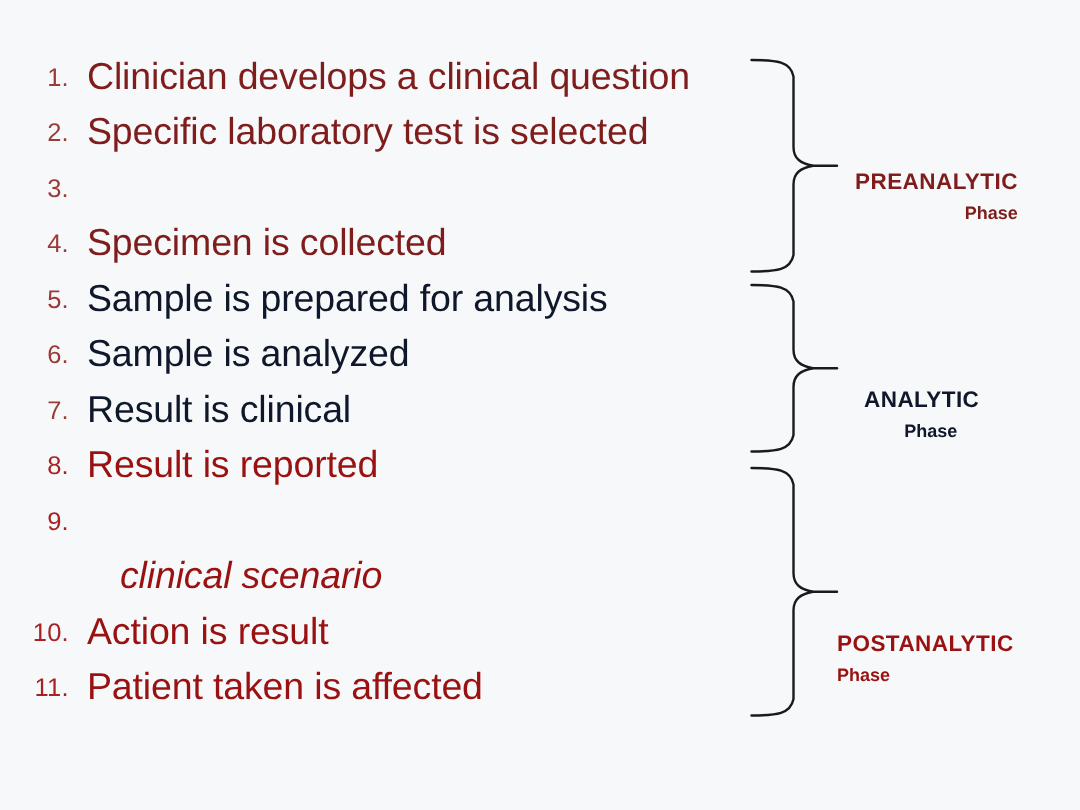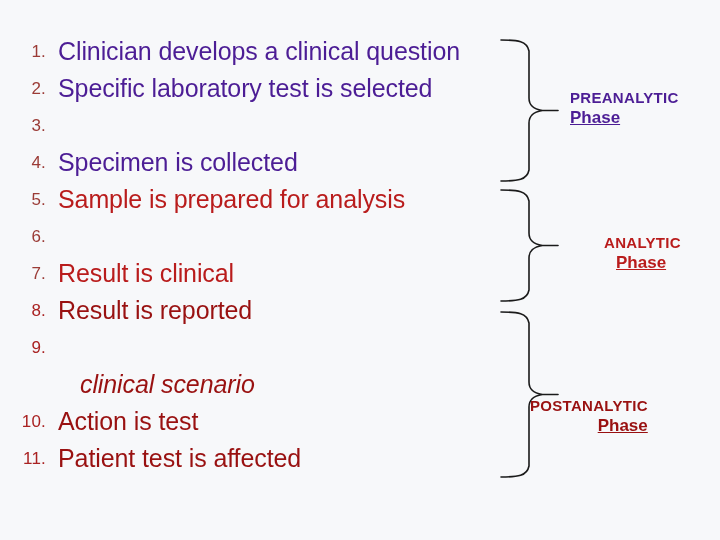--- a/index.html
+++ b/index.html
@@ -54,52 +54,52 @@
   .step-cont {
     position: relative;
     height: 37px;
     font-style: italic;
   }
   .step-cont .step-text {
     left: 80px;
   }
 
   
-  .c-pre   { color: #4c1d95; }
-  .c-ana   { color: #b91c1c; }
-  .c-post  { color: #991111; text-align: right; }
+  .c-pre   { color: #7f1d1d; text-align: right; }
+  .c-ana   { color: #0f172a; text-align: center; }
+  .c-post  { color: #991111; }
   .n-pre   { color: #9b3b36; }
   .n-ana   { color: #9b3b36; }
   .n-post  { color: #a92222; }
 
   
   .num-wide { width: 52px; left: -6px; }
 
   
   .brace {
     position: absolute;
     left: 498px;
   }
   .brace svg { display: block; }
 
   
   .phase-label {
     position: absolute;
     font-weight: bold;
     white-space: nowrap;
+    margin-top: 24px;
   }
   .phase-title {
     font-size: 15px;
     line-height: 20px;
     letter-spacing: .3px;
   }
   .phase-sub {
-    font-size: 17px;
+    font-size: 12px;
     line-height: 20px;
-    text-decoration: underline;
   }
   .indent-sub { padding-left: 12px; }
 </style>
 </head>
 <body>
 
 <div id="slide">
 
   <div id="steps">
 
@@ -122,20 +122,21 @@
       <span class="step-text c-pre">Specimen is collected</span>
     </div>
 
     <div class="step">
       <span class="step-num n-ana">5.</span>
       <span class="step-text c-ana">Sample is prepared for analysis</span>
     </div>
 
     <div class="step">
       <span class="step-num n-ana">6.</span>
+      <span class="step-text c-ana">Sample is analyzed</span>
     </div>
 
     <div class="step">
       <span class="step-num n-ana">7.</span>
       <span class="step-text c-ana">Result is clinical</span>
     </div>
 
     <div class="step">
       <span class="step-num n-post">8.</span>
       <span class="step-text c-post">Result is reported</span>
@@ -144,26 +145,26 @@
     <div class="step">
       <span class="step-num n-post">9.</span>
     </div>
 
     <div class="step step-cont">
       <span class="step-text c-post">clinical scenario</span>
     </div>
 
     <div class="step">
       <span class="step-num num-wide n-post">10.</span>
-      <span class="step-text c-post">Action is test</span>
+      <span class="step-text c-post">Action is result</span>
     </div>
 
     <div class="step">
       <span class="step-num num-wide n-post">11.</span>
-      <span class="step-text c-post">Patient test is affected</span>
+      <span class="step-text c-post">Patient taken is affected</span>
     </div>
 
   </div>
 
   <div class="brace" style="top:38px;">
     <svg width="64" height="146" viewBox="0 0 64 146" fill="none">
       <path d="M3 2 C20 2 29 3 31 13 L31 60 C31 68 36 71 44 72.5 C36 74 31 77 31 85 L31 132 C29 142 20 143 3 143" stroke="#1a1a1a" stroke-width="1.6" fill="none" stroke-linecap="round"></path>
       <path d="M44 72.5 L60 72.5" stroke="#1a1a1a" stroke-width="1.6" stroke-linecap="round"></path>
     </svg>
   </div>
@@ -180,23 +181,23 @@
       <path d="M3 2 C20 2 29 3 31 13 L31 72 C31 80 36 83 44 84.5 C36 86 31 89 31 97 L31 156 C29 166 20 167 3 167" stroke="#1a1a1a" stroke-width="1.6" fill="none" stroke-linecap="round"></path>
       <path d="M44 84.5 L60 84.5" stroke="#1a1a1a" stroke-width="1.6" stroke-linecap="round"></path>
     </svg>
   </div>
 
   <div class="phase-label c-pre" style="left:570px; top:88px;">
     <div class="phase-title">PREANALYTIC</div>
     <div class="phase-sub">Phase</div>
   </div>
 
-  <div class="phase-label c-ana" style="left:604px; top:233px;">
+  <div class="phase-label c-ana" style="left:576px; top:233px;">
     <div class="phase-title">ANALYTIC</div>
     <div class="phase-sub indent-sub">Phase</div>
   </div>
 
-  <div class="phase-label c-post" style="left:530px; top:396px;">
+  <div class="phase-label c-post" style="left:558px; top:396px;">
     <div class="phase-title">POSTANALYTIC</div>
     <div class="phase-sub">Phase</div>
   </div>
 
 </div>
 
 </body></html>

